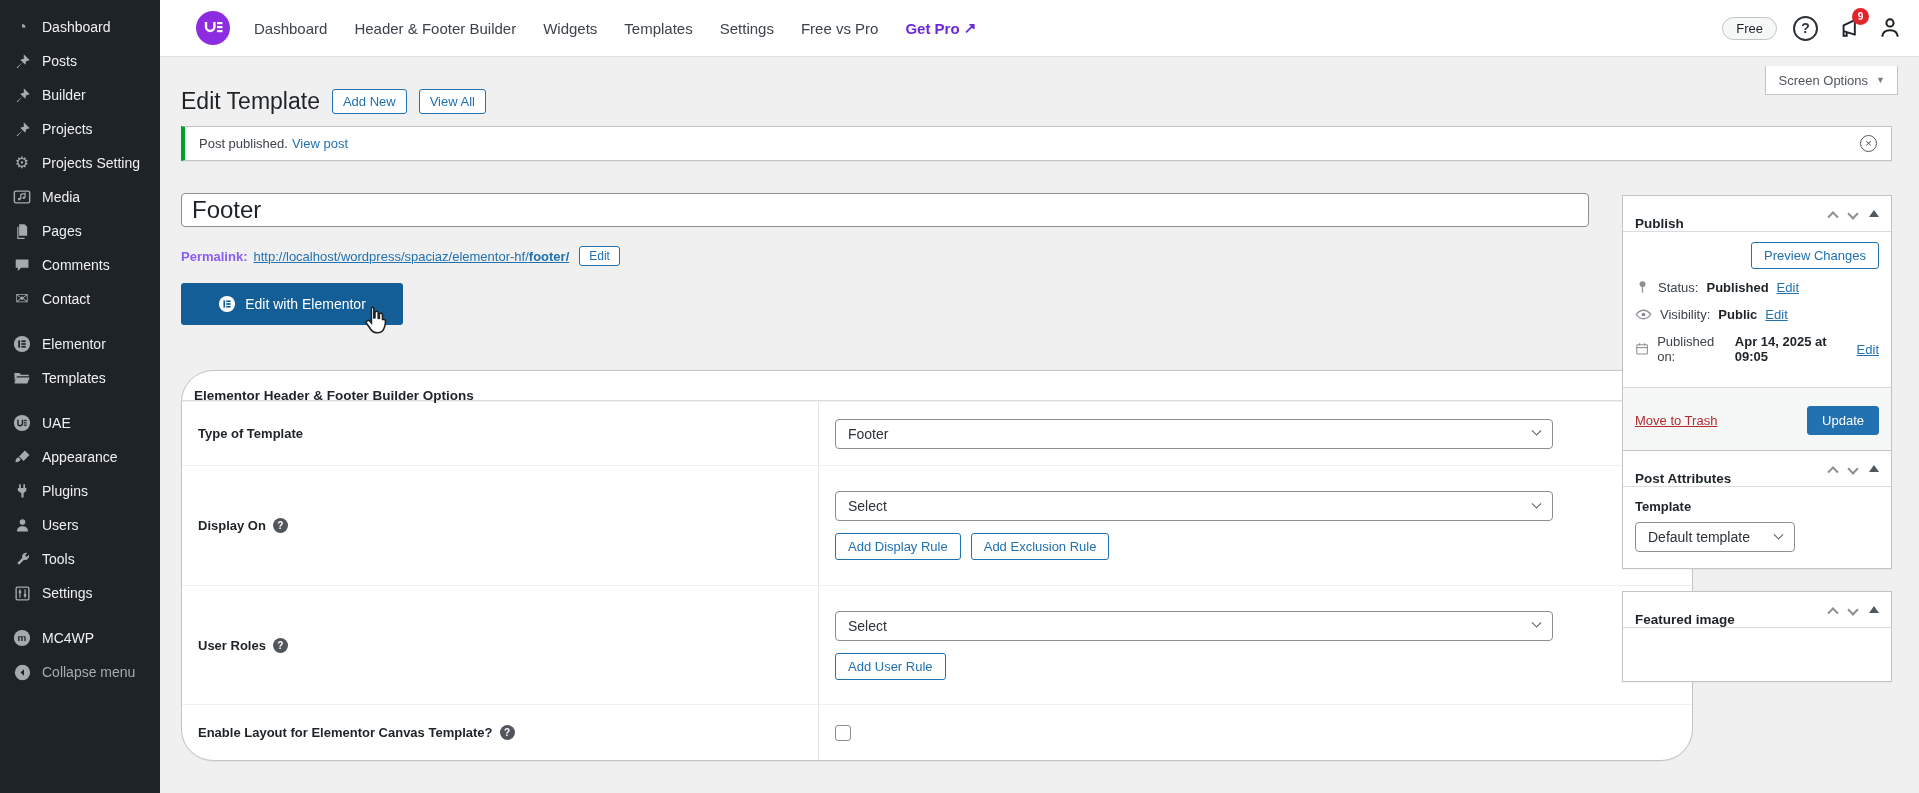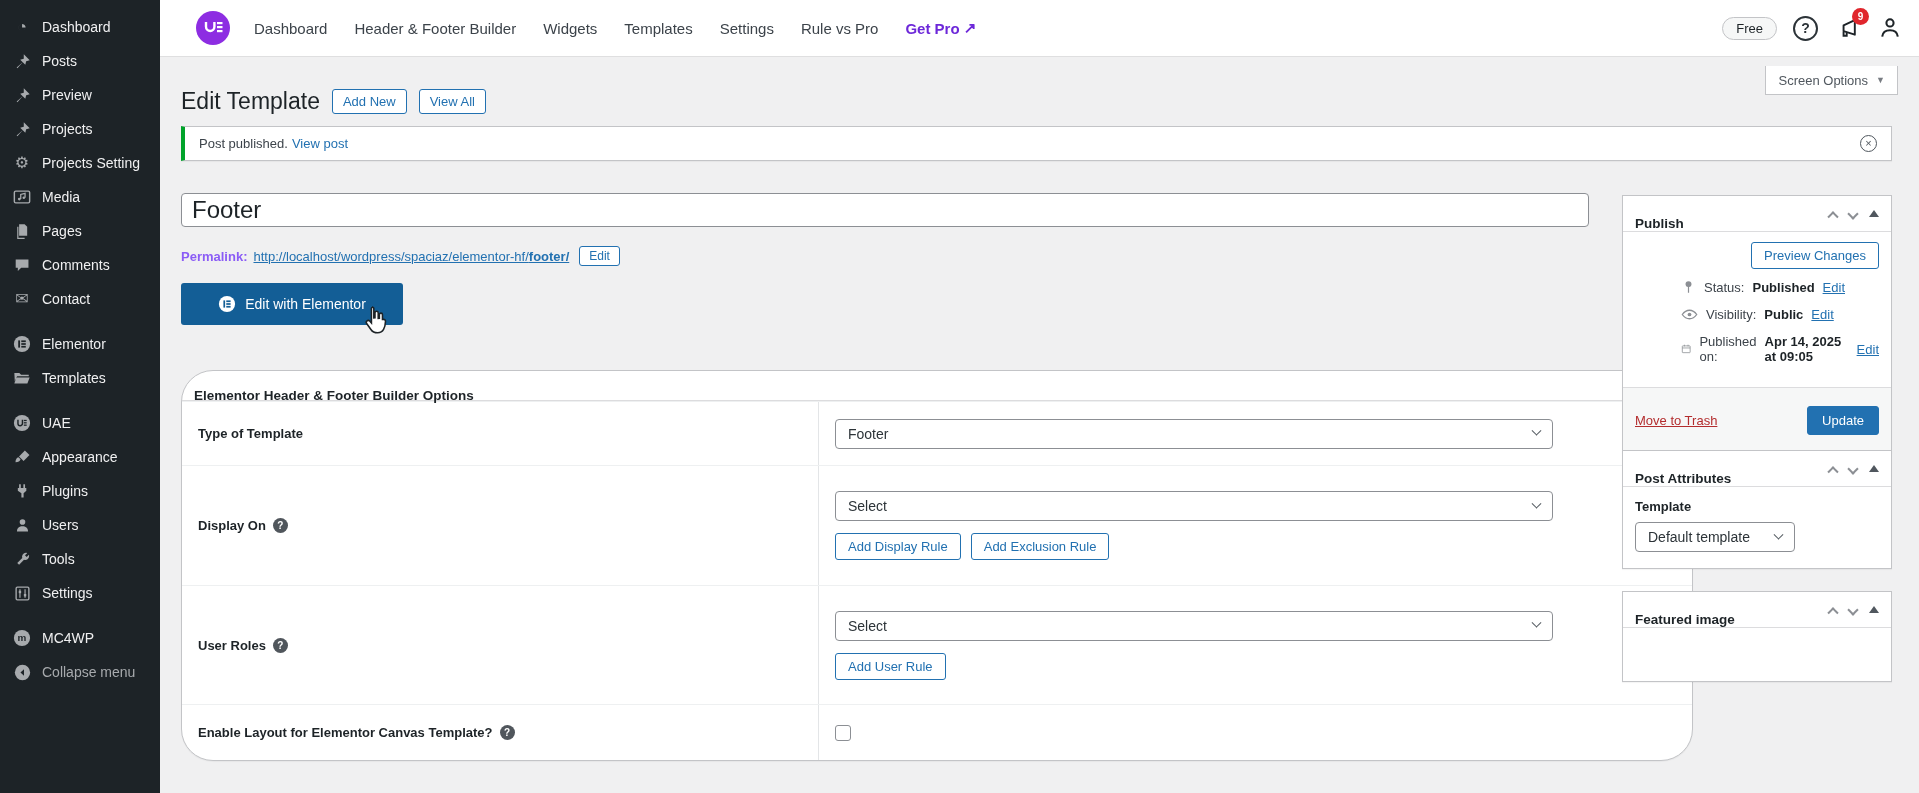--- a/index.html
+++ b/index.html
@@ -69,21 +69,21 @@
   .wp-select { width:718px; height:30px; border:1px solid #8c8f94; border-radius:4px; background:#fff; display:flex; align-items:center; padding:0 12px; font-size:14px; color:#2c3338; cursor:pointer; position:relative; }
   .wp-select .sel-chv { margin-left:auto; width:7px; height:7px; border-right:1.7px solid #50575e; border-bottom:1.7px solid #50575e; transform:rotate(45deg) translate(-2px,-2px); }
   .btn-row { display:flex; gap:10px; }
   .btn-sec { border:1px solid #2271b1; color:#2271b1; background:#fff; border-radius:3px; font-size:13px; padding:5px 12px; cursor:pointer; font-family:"Liberation Sans",sans-serif; }
   .checkbox { width:16px; height:16px; border:1px solid #8c8f94; border-radius:3px; background:#fff; cursor:pointer; }
   .sel-small { width:160px; }
 
   
   #publish-box { left:1622px; top:195px; width:270px; }
   #publish-box .postbox-header, #pa-box .postbox-header, #fi-box .postbox-header { height:36px; }
-  .pub-body { padding:10px 12px 12px;margin-left:46px; }
+  .pub-body { padding:10px 12px 12px; }
   .preview-row { display:flex; justify-content:flex-end; margin-bottom:10px; }
   .misc-row { display:flex; align-items:center; gap:8px; font-size:13px; color:#3c434a; margin:11px 0; }
   .misc-row b { color:#1d2327; }
   .misc-row a { color:#2271b1; cursor:pointer; }
   .pub-footer { background:#f6f7f7; border-top:1px solid #dcdcde; height:65px; display:flex; align-items:center; justify-content:space-between; padding:4px 12px; }
   .trash-link { color:#b32d2e; font-size:13px; text-decoration:underline; cursor:pointer; }
   .btn-primary { background:#2271b1; border:1px solid #2271b1; color:#fff; font-size:13px; padding:6px 14px; border-radius:3px; cursor:pointer; font-family:"Liberation Sans",sans-serif; }
 
   #pa-box { left:1622px; top:450px; width:270px; height:119px; }
   .pa-body { padding:12px; }
@@ -111,21 +111,21 @@
         </svg>
       </span>
     <span class="sb-label">Posts</span>
   </div>
   <div class="sb-item">
     <span class="sb-icon">
         <svg width="17" height="17" viewBox="0 0 20 20" fill="#a7aaad">
           <path d="M11.5 1.5l7 7-4.2 1.1-1 4.2-3-3-6.3 7.2-.9-.9 7.2-6.3-3-3 4.2-1z"></path>
         </svg>
       </span>
-    <span class="sb-label">Preview</span>
+    <span class="sb-label">Builder</span>
   </div>
   <div class="sb-item">
     <span class="sb-icon">
         <svg width="17" height="17" viewBox="0 0 20 20" fill="#a7aaad">
           <path d="M11.5 1.5l7 7-4.2 1.1-1 4.2-3-3-6.3 7.2-.9-.9 7.2-6.3-3-3 4.2-1z"></path>
         </svg>
       </span>
     <span class="sb-label">Projects</span>
   </div>
   <div class="sb-item">
@@ -280,21 +280,21 @@
         <rect x="21" y="15" width="5.5" height="2.2" fill="#fff"></rect>
         <rect x="21" y="19" width="5.5" height="2.2" fill="#fff"></rect>
       </svg>
   </span>
   <nav>
     <a class="tb-link">Dashboard</a>
     <a class="tb-link">Header &amp; Footer Builder</a>
     <a class="tb-link">Widgets</a>
     <a class="tb-link">Templates</a>
     <a class="tb-link">Settings</a>
-    <a class="tb-link">Rule vs Pro</a>
+    <a class="tb-link">Free vs Pro</a>
     <a class="tb-link tb-getpro">
       <span>Get Pro</span>
       <span>↗</span>
     </a>
   </nav>
   <div class="tb-right">
     <span class="free-pill">Free</span>
     <span class="help-circle">?</span>
     <span class="bell-wrap">
       <svg width="27" height="27" viewBox="0 0 24 24">

